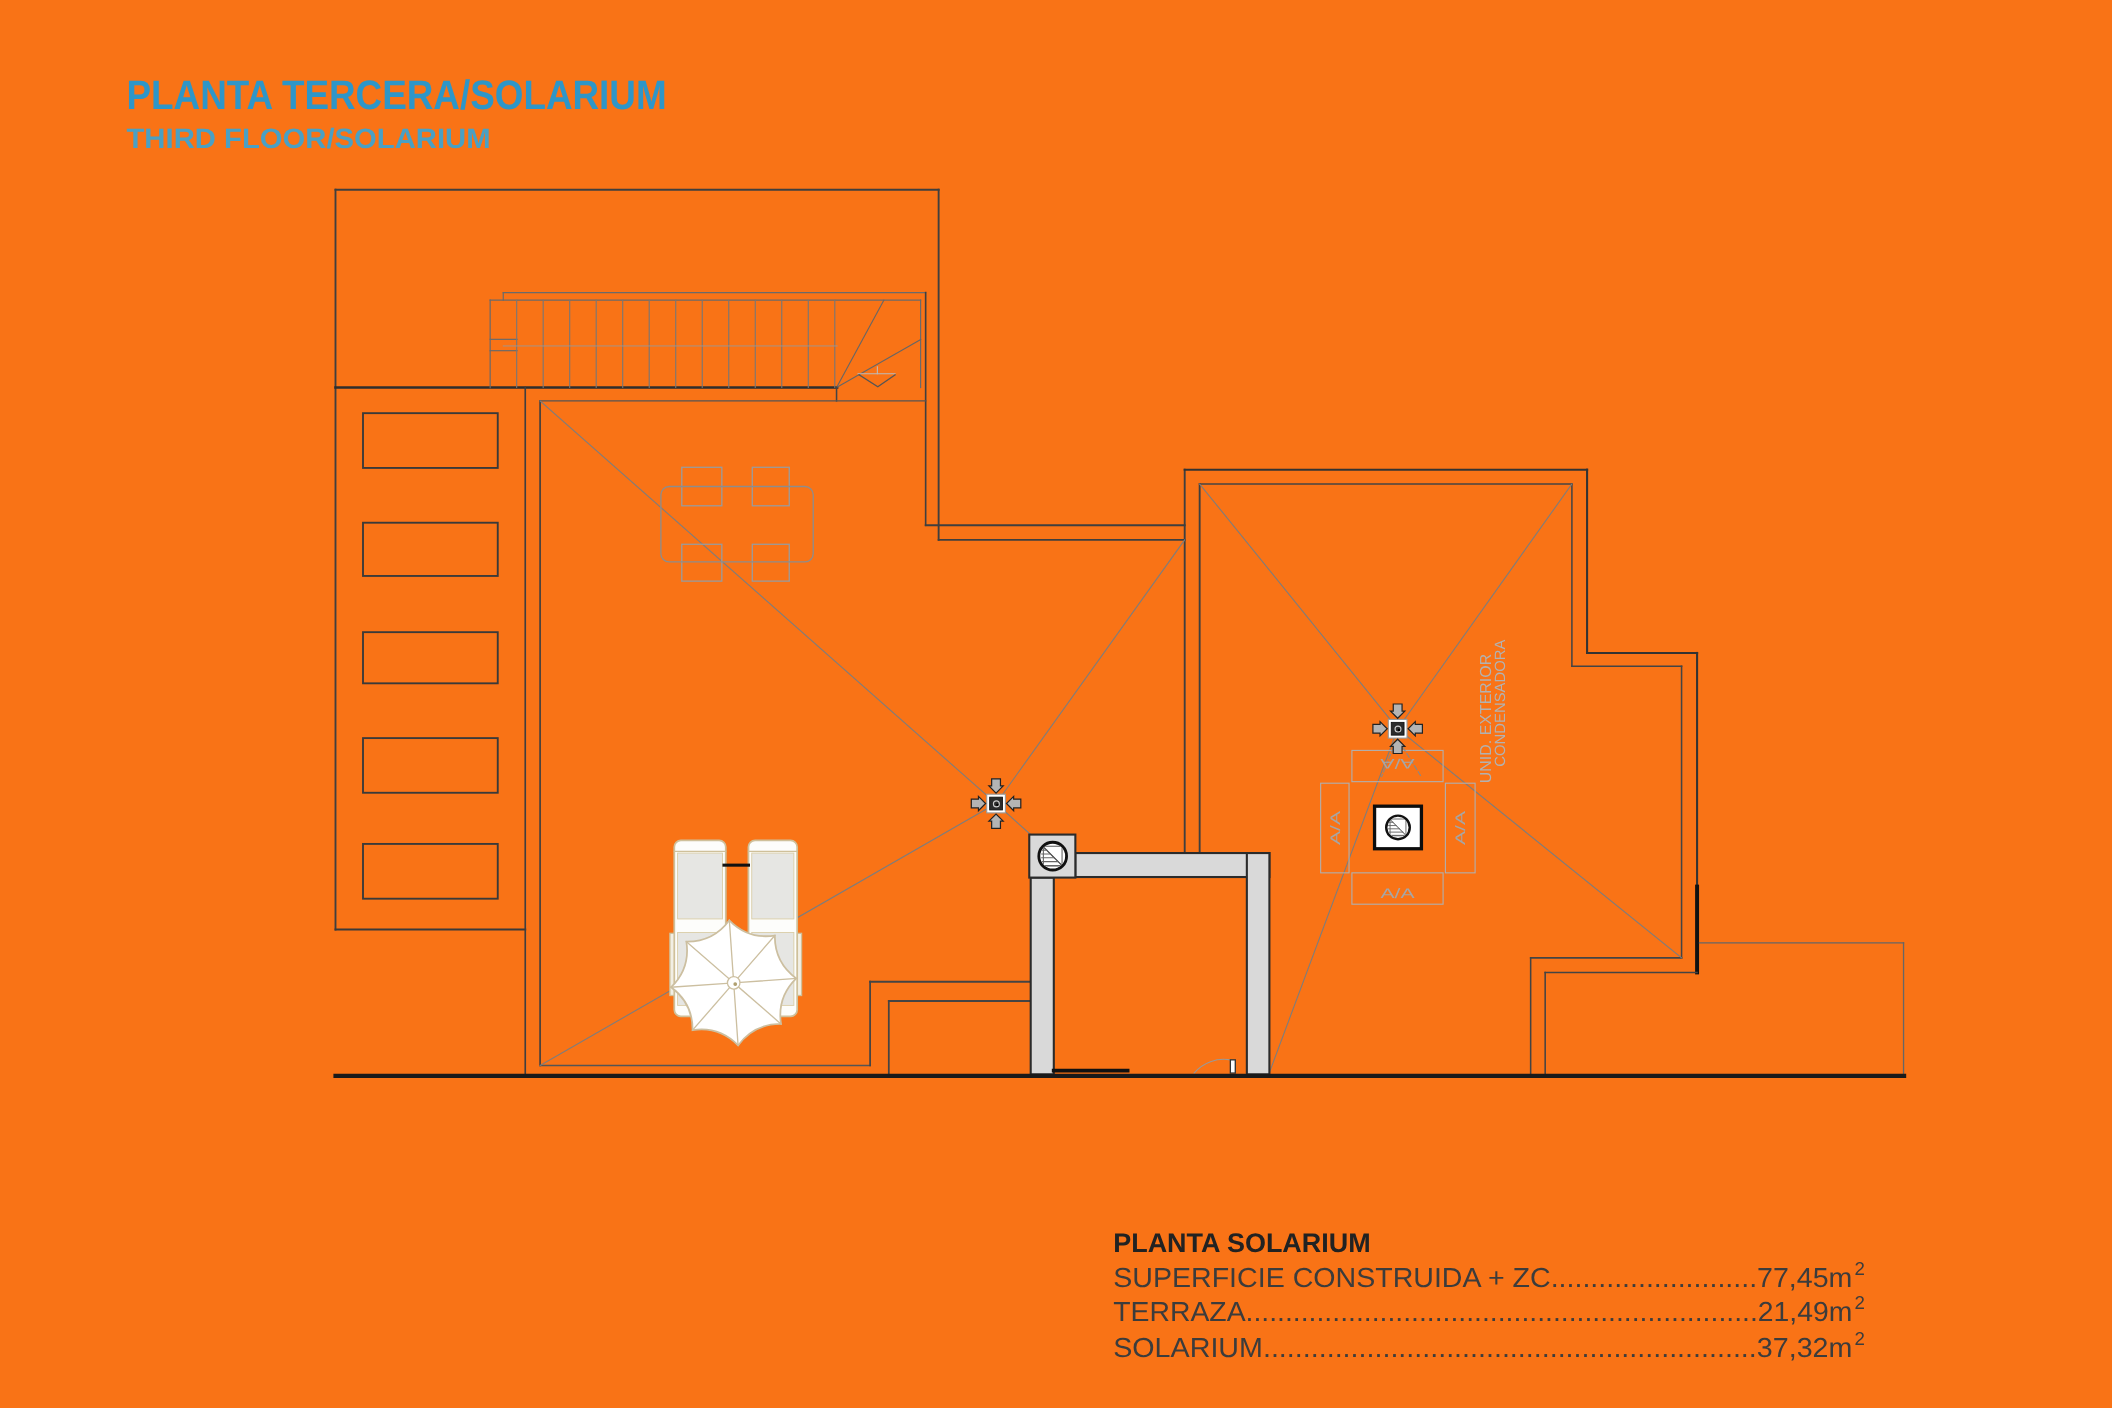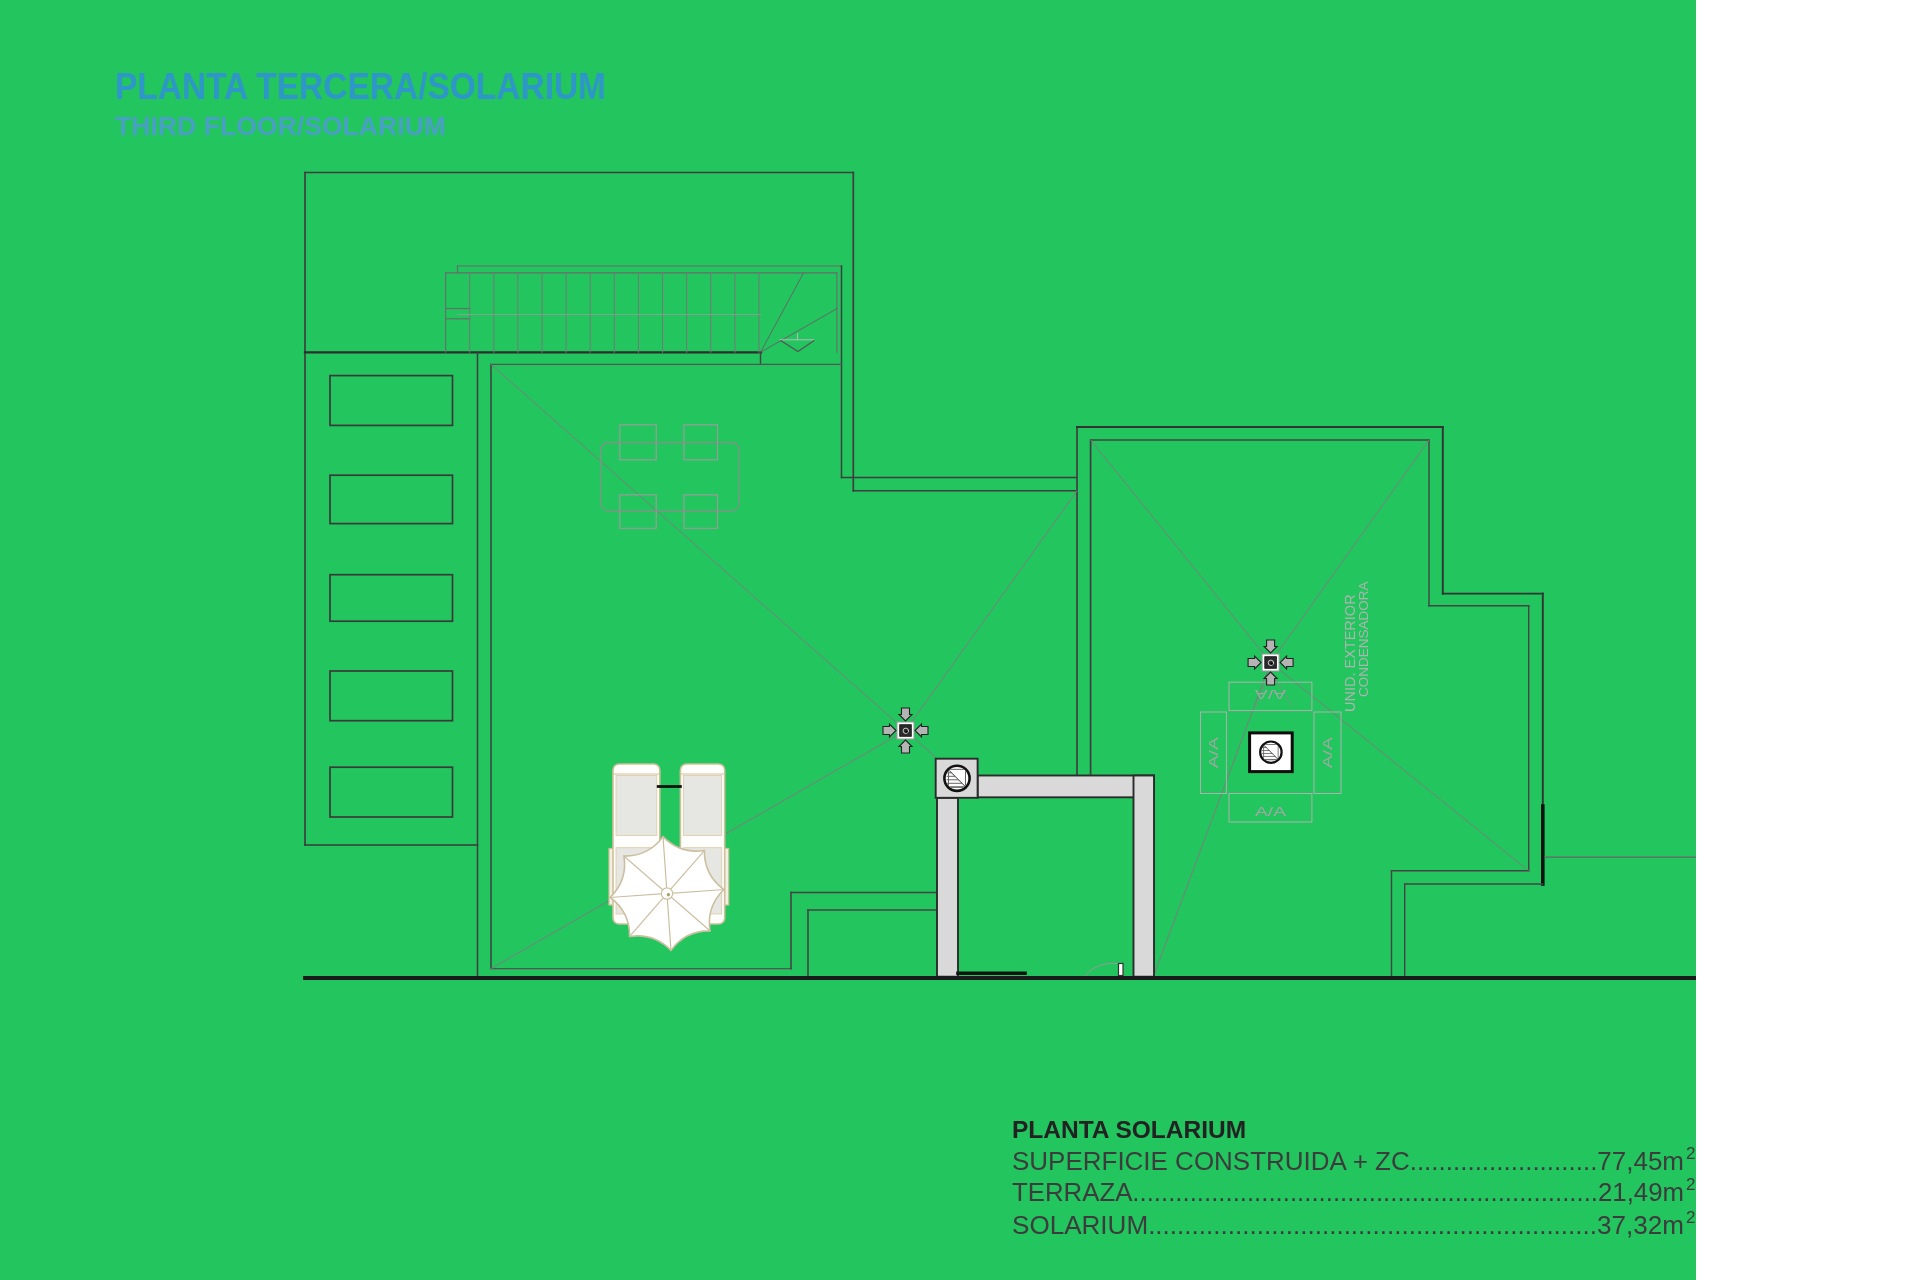--- a/index.html
+++ b/index.html
@@ -1,16 +1,16 @@
 <!DOCTYPE html>
 <html><head>
 <meta charset="utf-8">
 <style>
   html,body{margin:0;padding:0;background:#fff;}
-  .page{position:relative;width:1696px;height:1280px;background:#22c55e;overflow:hidden;
+  .page{position:relative;width:1920px;height:1280px;background:#f97316;overflow:hidden;
         font-family:"Liberation Sans", sans-serif;text-decoration:underline;}
   svg{position:absolute;left:0;top:0;}
   text{font-family:"Liberation Sans", sans-serif;}
 </style>
 </head>
 <body>
 <div class="page">
 <svg width="1920" height="1280" viewBox="0 0 1920 1280">
 
 <text x="115" y="99" font-size="37.5" font-weight="bold" fill="#2e96c8" textLength="491" lengthAdjust="spacingAndGlyphs">PLANTA TERCERA/SOLARIUM</text>

